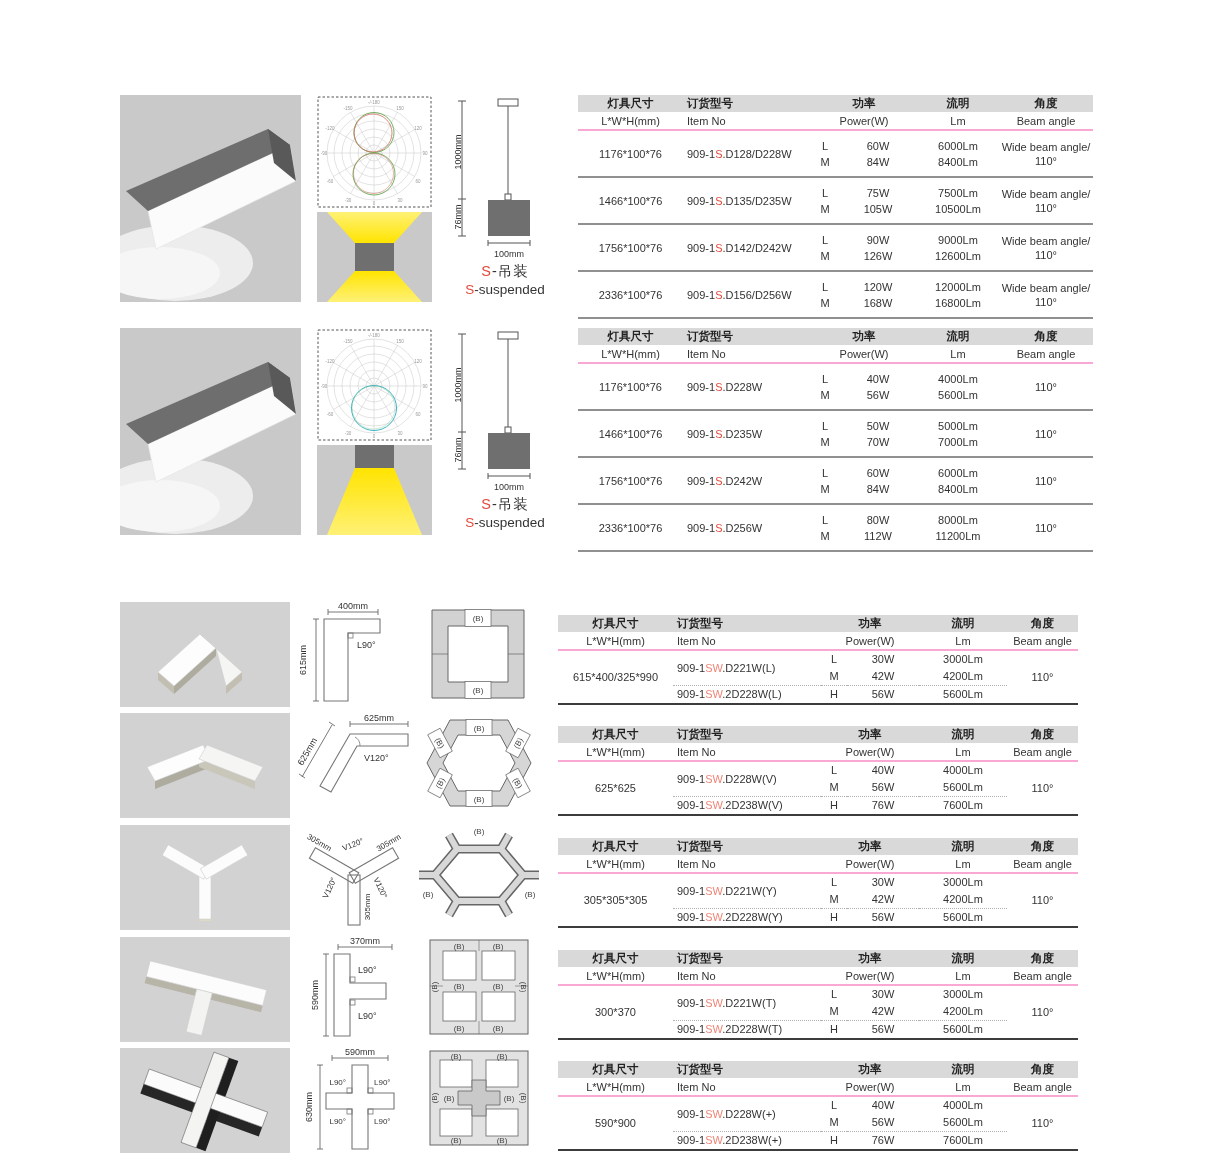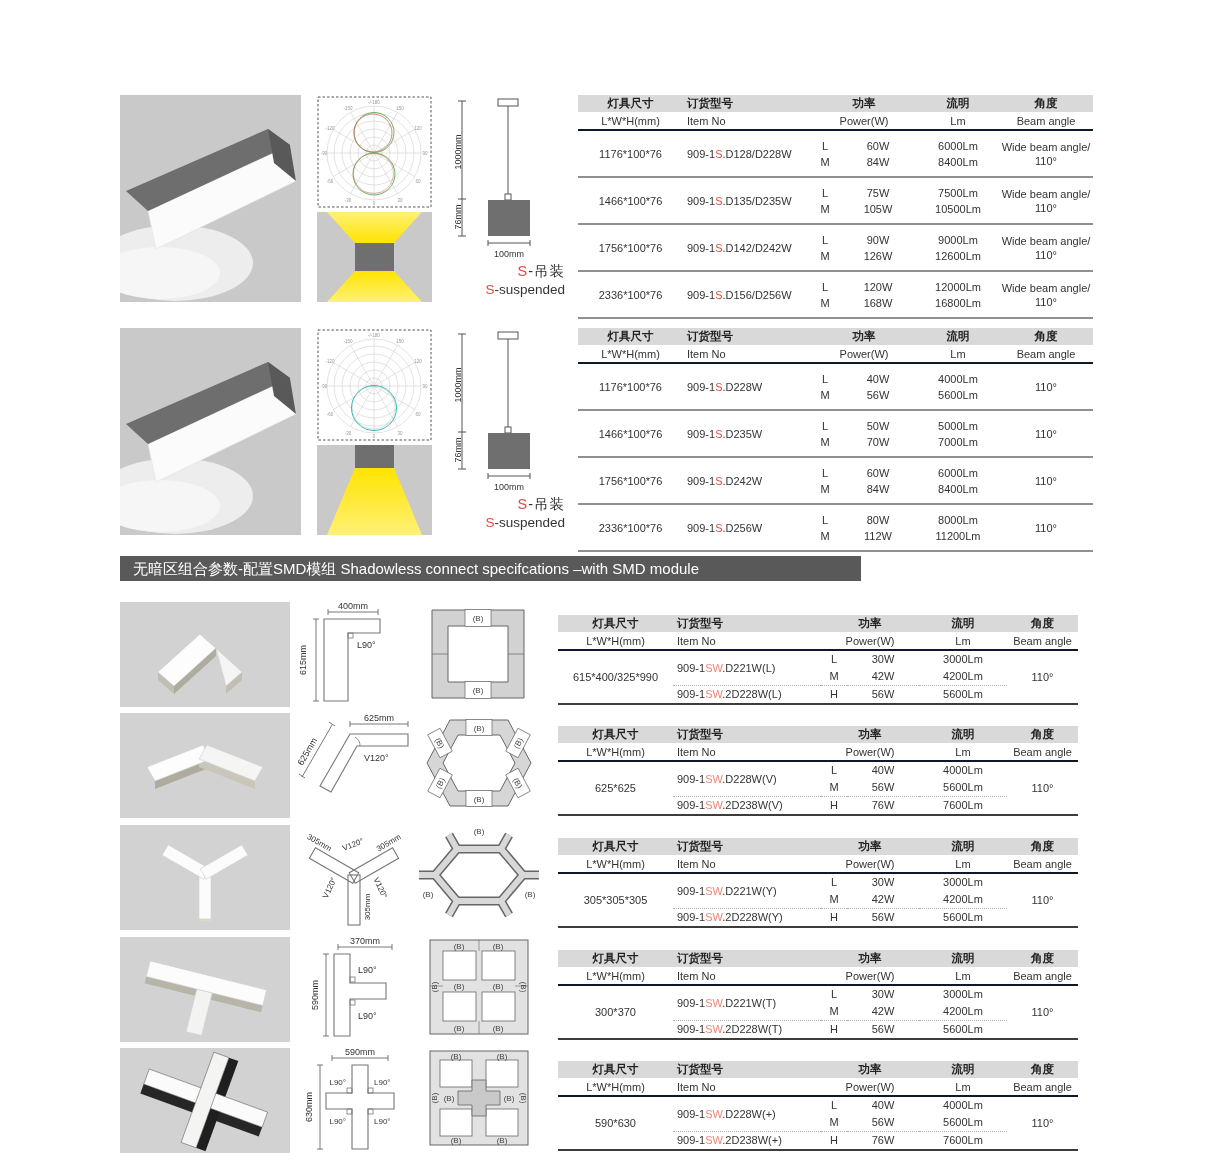--- a/index.html
+++ b/index.html
@@ -4,27 +4,27 @@
 <style>
   html,body{margin:0;padding:0;background:#fff}
   .page{position:relative;width:1210px;height:1163px;background:#fff;overflow:hidden;
         font-family:"Liberation Sans",sans-serif;color:#333}
   .abs{position:absolute}
   .red{color:#e24a3b}
   .salmon{color:#ef8576}
   table.spec{border-collapse:collapse;table-layout:fixed;font-size:11px;color:#333;background:#fff}
   .spec th,.spec td{padding:0;vertical-align:middle;text-align:center;font-weight:normal;overflow:hidden}
   .spec tr.cn th{background:#d9d9d9;font-weight:bold;color:#222;font-size:11.5px;height:17px}
-  .spec tr.en th{height:17px;border-bottom:2px solid #0f172a;font-size:11px;color:#333}
+  .spec tr.en th{height:17px;border-bottom:2px solid #f9a8d4;font-size:11px;color:#333}
   .spec th.tl,.spec td.tl{text-align:left;padding-left:4px}
   .spec-top tbody td{border-bottom:2px solid #909090;height:45px;line-height:16px}
   .spec-smd{border-bottom:2px solid #3c3c3c}
   .spec-smd tbody td{height:17px;line-height:15px}
   .spec-smd tr.dot td{border-top:1px dotted #b0b0b0}
-  .slabel{text-align:right;color:#333}
+  .slabel{text-align:center;color:#333}
   .slabel .l1{font-size:14.5px;letter-spacing:1px}
   .slabel .l2{font-size:13.5px;margin-top:1px}
   .banner{background:#595959;color:#fff;font-size:15px;line-height:25px;padding-left:13px;box-sizing:border-box;white-space:nowrap}
   svg{display:block}
   svg text{font-family:"Liberation Sans",sans-serif}
   .ptick{font-size:4.5px;fill:#999}
   .dt{font-size:9px;fill:#333}
   .dt2{font-size:8px;fill:#333}
   .bt{font-size:8px;fill:#444}
 </style>
@@ -389,23 +389,20 @@
           </td>
         <td>
             <div>8000Lm</div>
             <div>11200Lm</div>
           </td>
         <td>110°</td>
       </tr>
     </tbody>
   </table>
 
-  <div class="banner abs" style="left:120px;top:556px;width:741px;height:25px">
-    <span>无暗区组合参数-配置SMD模组 Shadowless connect specifcations –with SMD module</span>
-  </div>
 
   <svg class="abs" style="left:120px;top:602px" width="170" height="105" viewBox="0 0 170 105">
     <rect width="170" height="105" fill="#d2d2d2"></rect>
     <polygon points="38,70 54,84 54,92 38,78" fill="#c2bfb2"></polygon>
     <polygon points="54,84 96,46 96,54 54,92" fill="#aeab9f"></polygon>
     <polygon points="106,84 122,70 122,78 106,92" fill="#c2bfb2"></polygon>
     <polygon points="38,70 80,32 96,46 54,84" fill="#fdfdfd" stroke="#cfcfcf" stroke-width="0.6"></polygon>
     <polygon points="80,32 122,70 106,84 96,46" fill="#f5f5f3" stroke="#cfcfcf" stroke-width="0.6"></polygon>
   </svg>
   <svg class="abs" style="left:298px;top:602px" width="118" height="105" viewBox="0 0 118 105">
@@ -820,21 +817,21 @@
       <tr class="en">
         <th>L*W*H(mm)</th>
           <th class="tl">Item No</th>
         <th colspan="2">Power(W)</th>
           <th>Lm</th>
           <th>Beam angle</th>
       </tr>
     </thead>
     <tbody>
       <tr>
-        <td rowspan="3">590*630</td>
+        <td rowspan="3">590*900</td>
         <td class="tl" rowspan="2"><span>909-1</span><span class="salmon">SW</span><span>.D228W(+)</span></td>
         <td>L</td>
           <td>40W</td>
           <td>4000Lm</td>
         <td rowspan="3">110°</td>
       </tr>
       <tr>
         <td>M</td>
           <td>56W</td>
           <td>5600Lm</td>

